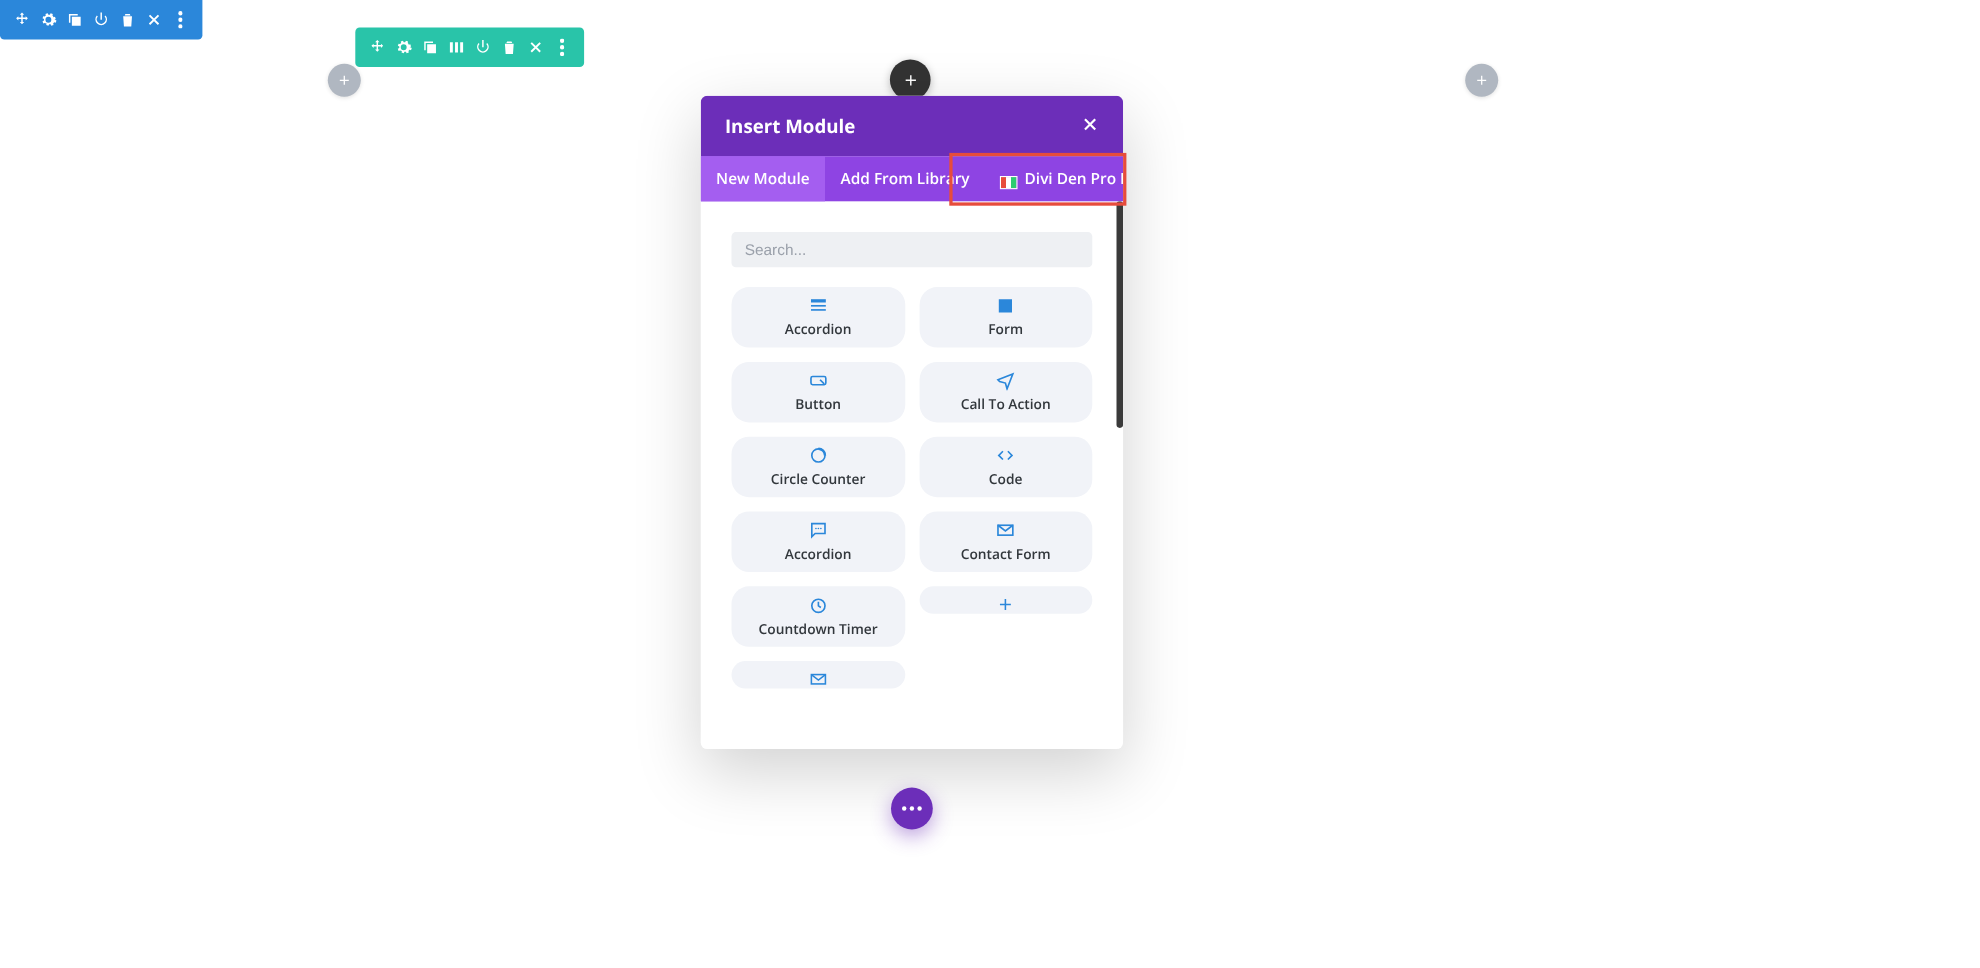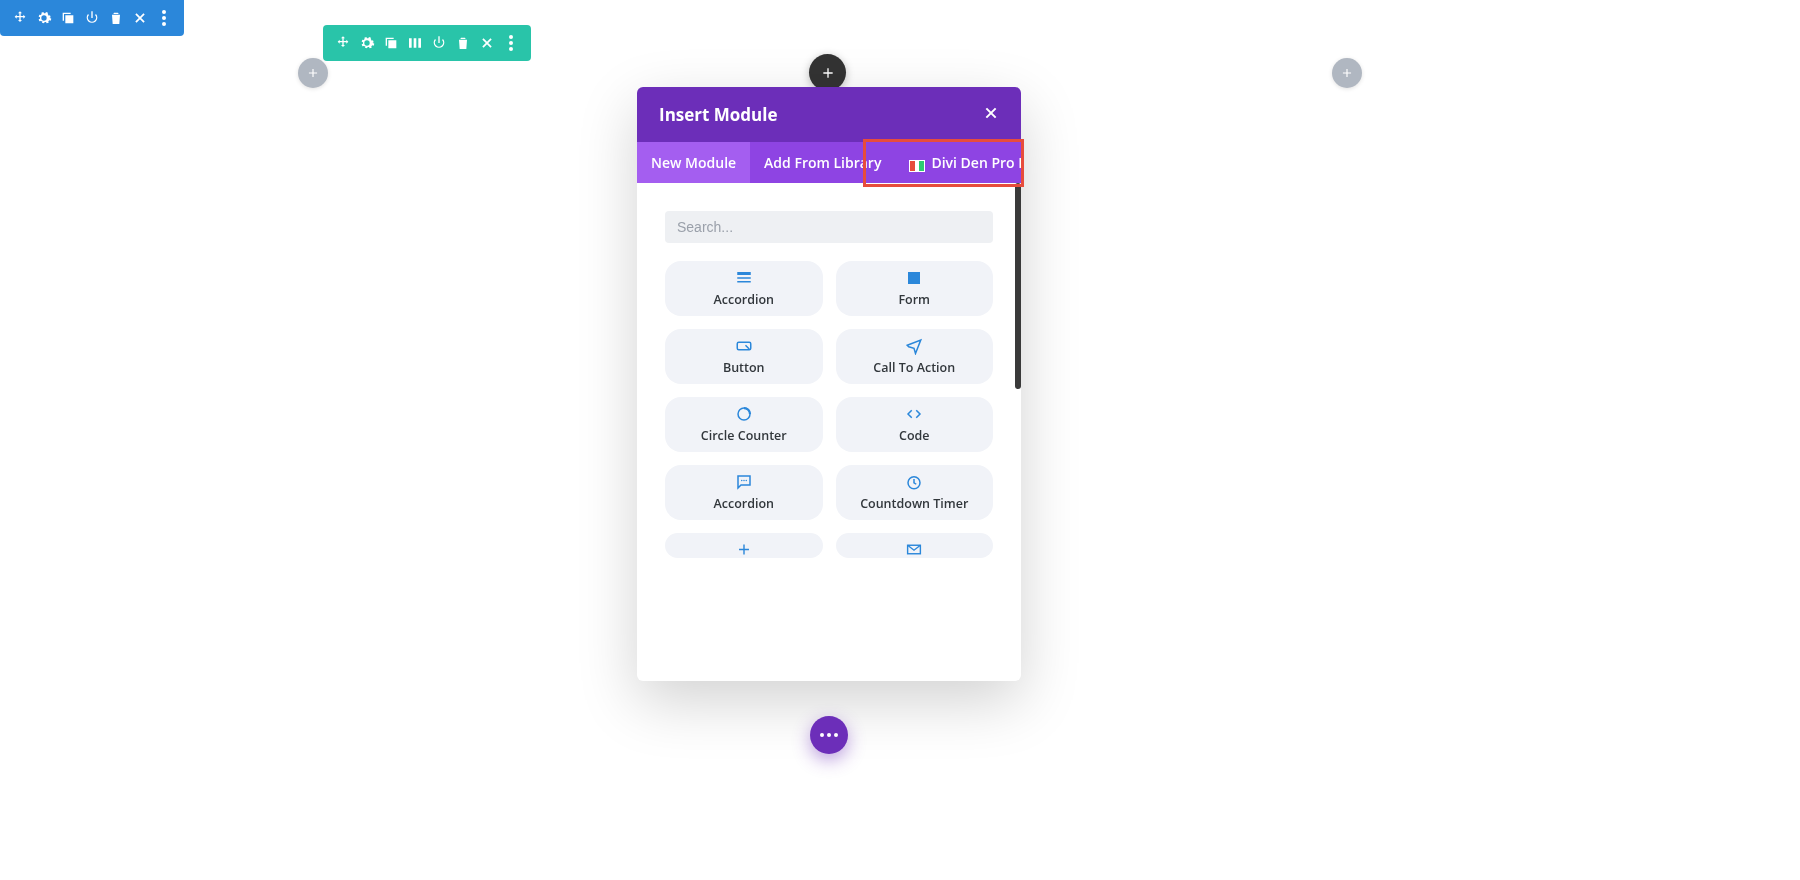--- a/index.html
+++ b/index.html
@@ -229,20 +229,27 @@
             <svg class="ic" viewBox="0 0 24 24">
               <path d="M4 4h16v12H8l-4 4z" fill="none" stroke="#2b87da" stroke-width="2"></path>
               <circle cx="9" cy="10" r="1"></circle>
               <circle cx="12" cy="10" r="1"></circle>
               <circle cx="15" cy="10" r="1"></circle>
             </svg>
             <span class="lbl">Accordion</span>
           </div>
           <div class="module-item">
             <svg class="ic" viewBox="0 0 24 24">
+              <rect x="3" y="6" width="18" height="12" fill="none" stroke="#2b87da" stroke-width="2"></rect>
+              <path d="M3 6l9 7 9-7" fill="none" stroke="#2b87da" stroke-width="2"></path>
+            </svg>
+            <span class="lbl">Contact Form</span>
+          </div>
+          <div class="module-item">
+            <svg class="ic" viewBox="0 0 24 24">
               <circle cx="12" cy="13" r="8" fill="none" stroke="#2b87da" stroke-width="2"></circle>
               <path d="M12 8v5l3 2" stroke="#2b87da" stroke-width="2" fill="none"></path>
             </svg>
             <span class="lbl">Countdown Timer</span>
           </div>
           <div class="module-item" style="height: 25px; overflow: hidden; justify-content: flex-start; padding-top: 8px;">
             <svg class="ic" viewBox="0 0 24 24">
               <path d="M11 5h2v14h-2zM5 11h14v2H5z"></path>
             </svg>
           </div>

